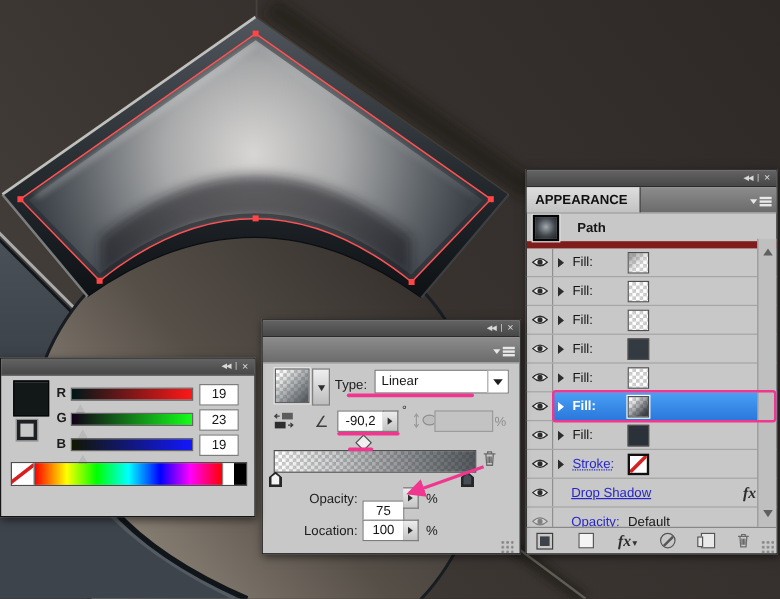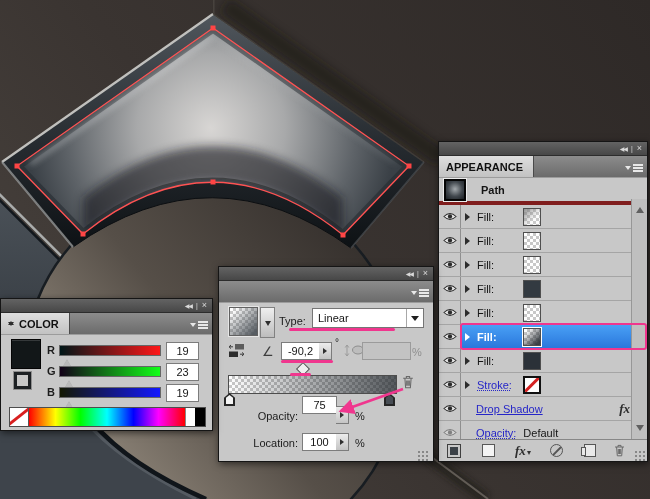--- a/index.html
+++ b/index.html
@@ -39,21 +39,21 @@
   .spin{width:12px;height:16px;background:linear-gradient(#ececec,#c4c4c4);
         border:1px solid #7c7c7c;border-left:none;display:flex;align-items:center;justify-content:center;}
   .spin::after{content:"";width:0;height:0;border:3px solid transparent;border-left:4px solid #2f2f2f;margin-left:3px;}
   .checker{background-color:#fff;
     background-image:linear-gradient(45deg,#c8c8c8 25%,transparent 25%,transparent 75%,#c8c8c8 75%),
                      linear-gradient(45deg,#c8c8c8 25%,transparent 25%,transparent 75%,#c8c8c8 75%);
     background-size:6px 6px;background-position:0 0,3px 3px;}
 
   
   .appearance{left:438px;top:141px;width:208px;height:319px;}
-  .path-row{height:23px;border-bottom:4px solid #7f1d1d;display:flex;align-items:center;padding-left:5px;}
+  .path-row{height:23px;border-bottom:6px solid #7f1d1d;display:flex;align-items:center;padding-left:5px;}
   .path-thumb{width:18px;height:18px;border:2px solid #050505;box-shadow:0 0 0 1px #ececec;
       background:radial-gradient(circle at 50% 45%,#a3a8ac 0%,#41474d 55%,#1b1f23 100%);}
   .path-label{font-weight:bold;margin-left:15px;}
   .arow{height:23px;display:flex;align-items:stretch;border-bottom:1px solid #a5a5a5;position:relative;}
   .eye-cell{width:21px;border-right:1px solid #8f8f8f;display:flex;align-items:center;justify-content:center;}
   .dim{opacity:.45;}
   .row-main{flex:1;display:flex;align-items:center;padding:0 17px 0 4px;gap:3px;}
   .tri-disc{width:0;height:0;border:4px solid transparent;border-left:5px solid #2c2c2c;flex:0 0 auto;}
   .row-label{width:43px;flex:0 0 auto;}
   .sw{width:16px;height:16px;border:1px solid #4f4f4f;flex:0 0 auto;}
@@ -474,21 +474,21 @@
       <div class="pinkline" style="left:71px;top:70px;width:21px;"></div>
 
       <div class="gbar checker"></div>
       <div class="gstop white" style="left:5px;"></div>
       <div class="gstop dark" style="left:165px;"></div>
       <svg style="position:absolute;left:183px;top:72px;" width="12" height="14" viewBox="0 0 11 13">
           <use href="#trash"></use>
         </svg>
 
       <span class="glabel" style="left:0;top:107px;width:79px;text-align:right;">Opacity:</span>
-      <div class="field" style="position:absolute;left:83px;top:93px;width:33px;">
+      <div class="field" style="position:absolute;left:83px;top:114px;width:33px;">
         <span>75</span>
         </div>
       <div class="spin" style="position:absolute;left:117px;top:103px;"></div>
       <span class="glabel" style="left:136px;top:107px;">%</span>
 
       <span class="glabel" style="left:0;top:134px;width:79px;text-align:right;">Location:</span>
       <div class="field" style="position:absolute;left:83px;top:130px;width:33px;">
         <span>100</span>
         </div>
       <div class="spin" style="position:absolute;left:117px;top:130px;"></div>
@@ -508,30 +508,20 @@
   </div>
 
   <div class="panel colorp">
     <div class="titlebar">
       <div class="wicons">
         <span class="wc">◀◀</span>
         <span>|</span>
         <span class="wx">×</span>
       </div>
     </div>
-    <div class="tabbar">
-      <div class="tab">
-        <span class="updown"></span>
-        <span>COLOR</span>
-      </div>
-      <div class="menu-icon">
-        <span class="mtri"></span>
-          <span class="mlines"></span>
-      </div>
-    </div>
 
     <div class="cbody">
       <div class="cswatch"></div>
       <div class="cstroke"></div>
 
       <span class="crow-label" style="top:9px;">R</span>
       <div class="ctrack" style="top:10px;background:linear-gradient(to right,rgb(0,23,24),rgb(255,23,24));">
         <span class="chandle" style="left:3px;"></span>
         </div>
       <div class="field cval" style="top:7px;">

